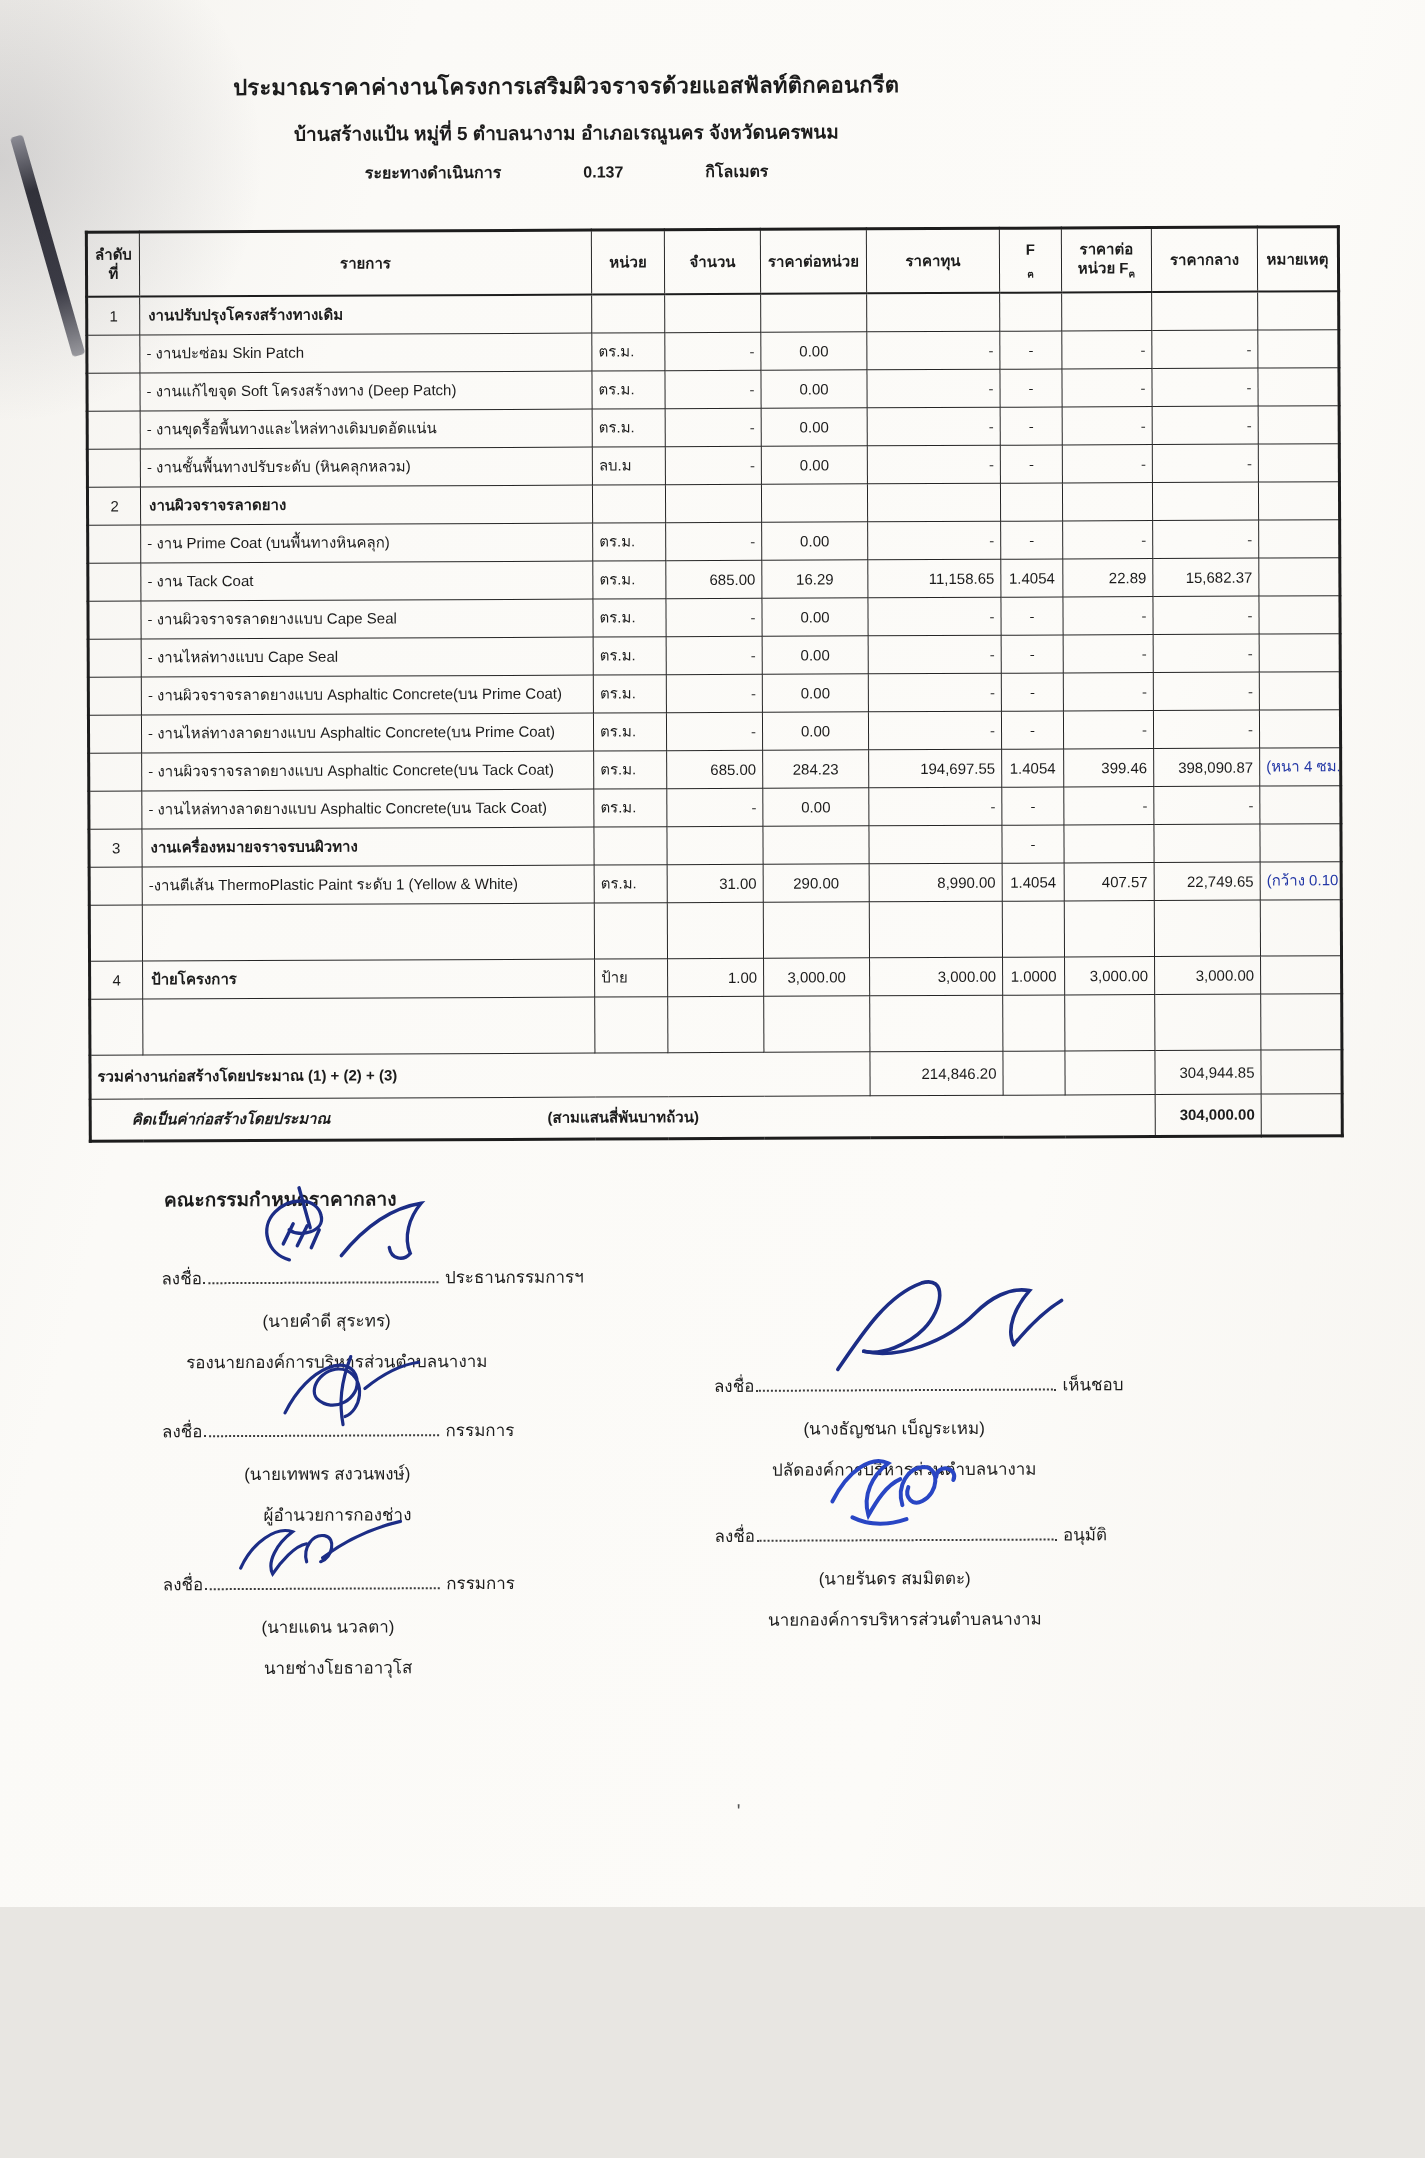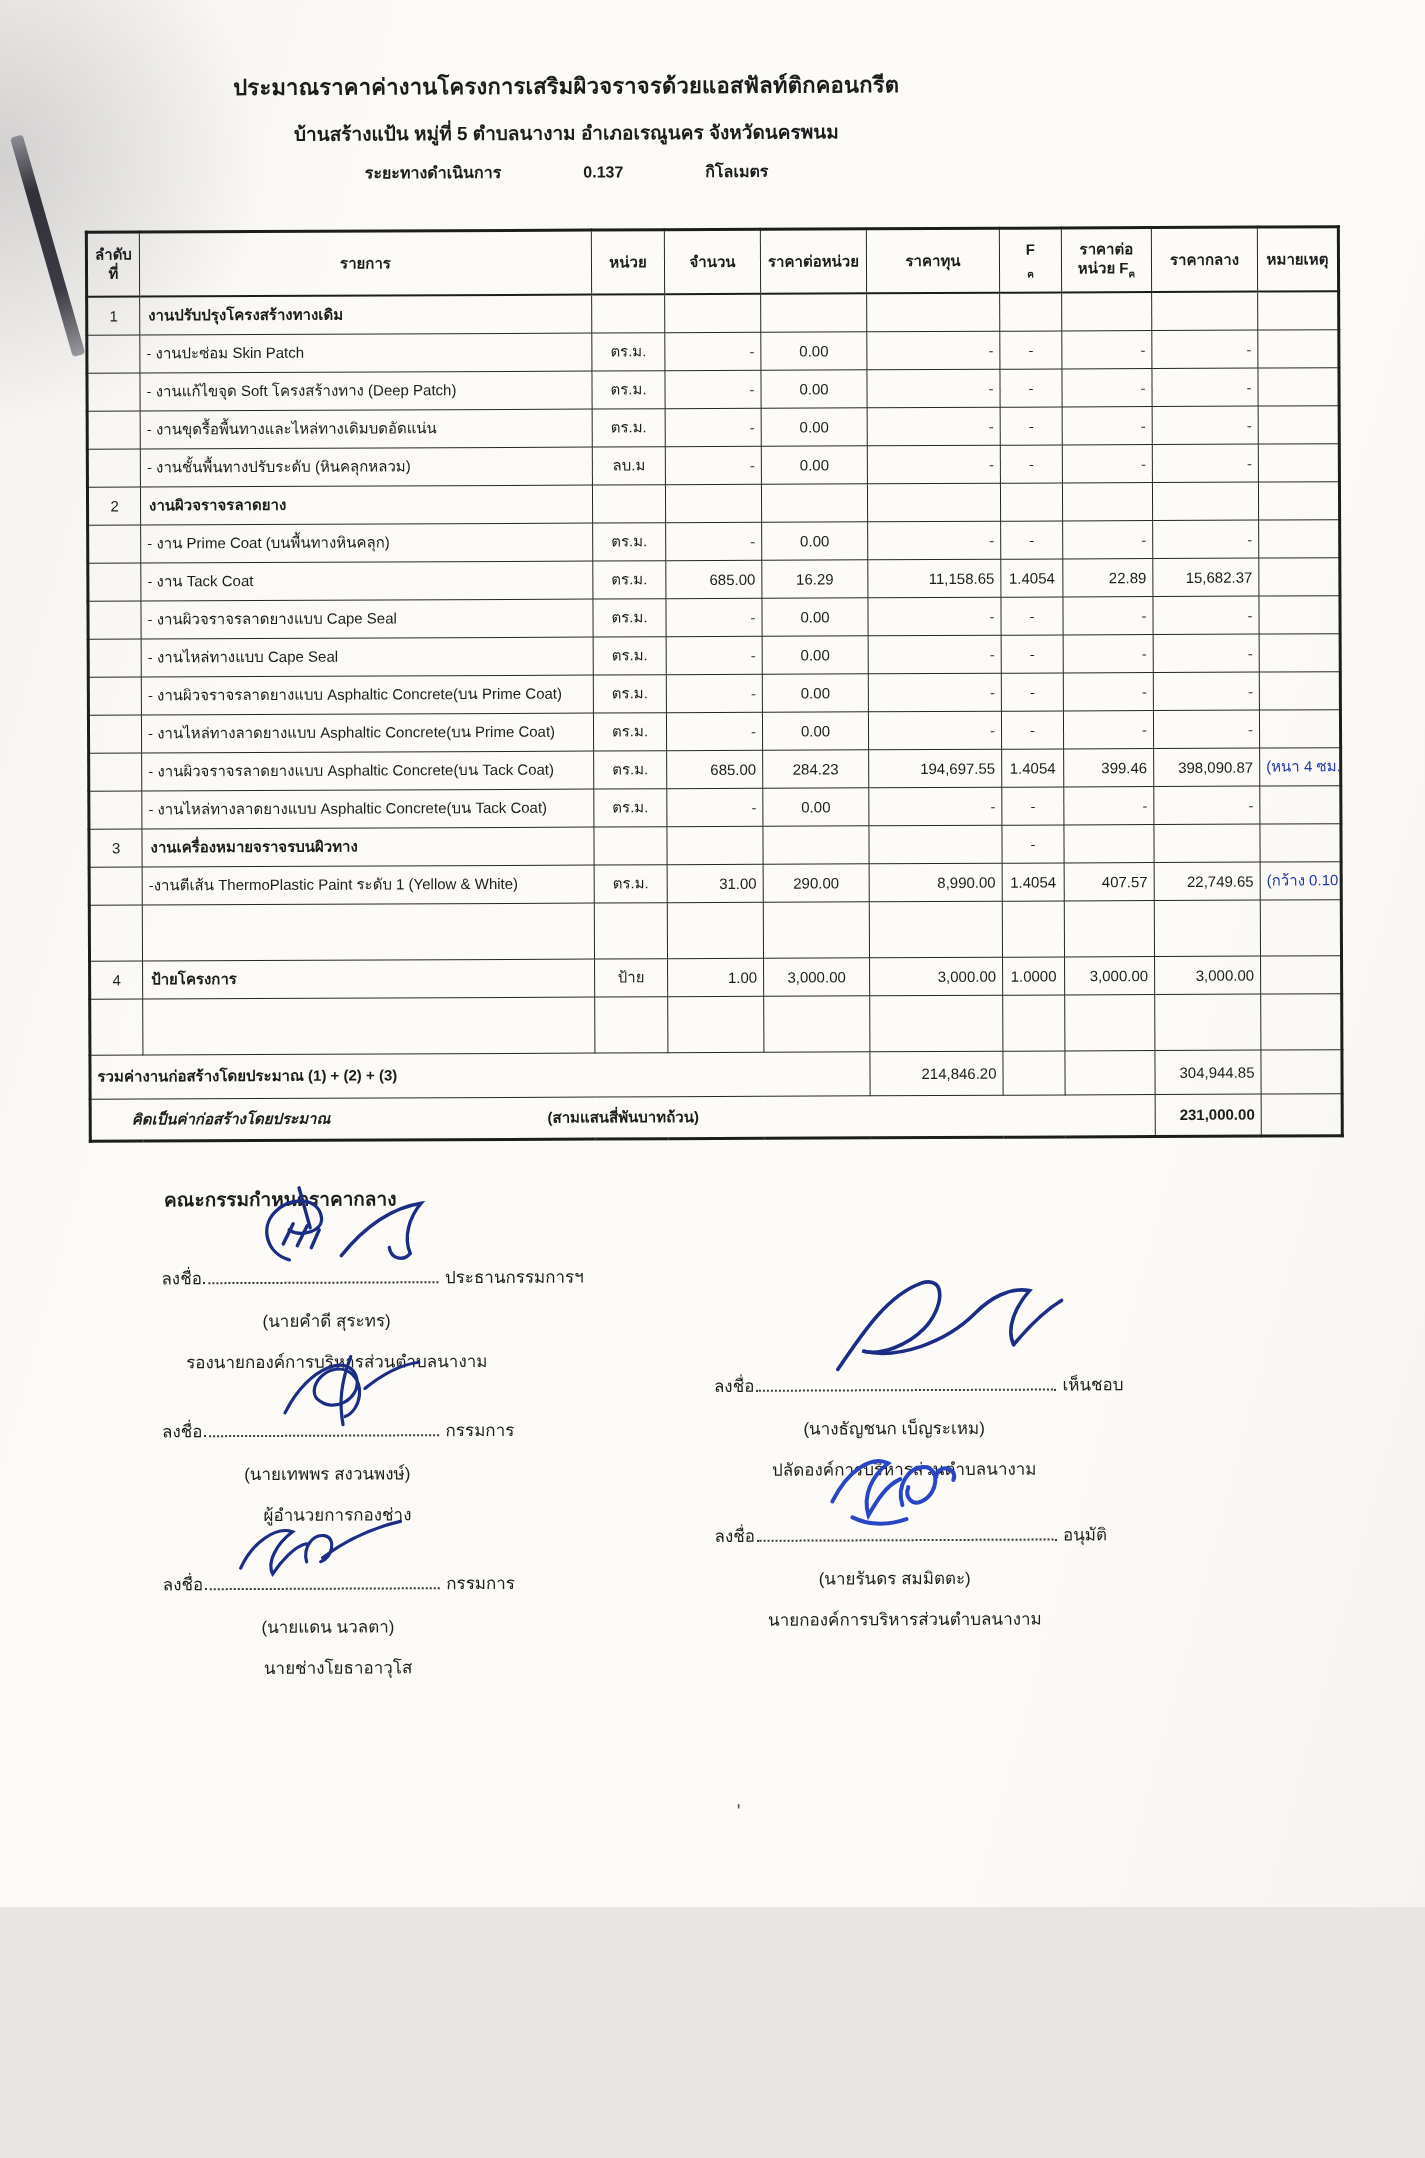--- a/index.html
+++ b/index.html
@@ -56,21 +56,21 @@
     border-bottom:2.4px solid #1d1d1d;line-height:1.25;
   }
   table.estimate thead th sub{font-size:10px;}
   tbody tr{height:38px;}
   tbody tr.row-spacer{height:56px;}
   tbody tr.row-summary-total{height:44px;}
   tbody tr.row-summary-final{height:42px;}
   td.col-no{text-align:center;}
   td.col-item{text-align:left;padding-left:12px;}
   tr.row-section td.col-item{font-weight:bold;padding-left:8px;}
-  td.col-unit{text-align:center;}
+  td.col-unit{}
   td.col-qty{text-align:right;padding-right:10px;}
   td.col-unit_price{text-align:center;}
   td.col-cost{text-align:right;padding-right:8px;}
   td.col-f{text-align:center;}
   td.col-upf{text-align:right;padding-right:8px;}
   td.col-mid{text-align:right;padding-right:8px;}
   td.col-remark{text-align:center;padding:2px 2px;}
   td.blue-note{color:#2438a6;font-size:12px;}
   td.sum-label{font-weight:bold;padding-left:40px;font-size:16px;}
   td.final-cell{position:relative;text-align:center;font-weight:bold;font-size:16px;}
@@ -374,21 +374,21 @@
           <tr class="row-summary-total">
             <td class="sum-label" colspan="5">รวมค่างานก่อสร้างโดยประมาณ (1) + (2) + (3)</td>
             <td class="col-cost" colspan="1">214,846.20</td>
             <td class="col-f" colspan="1"></td>
             <td class="col-upf" colspan="1"></td>
             <td class="col-mid" colspan="1">304,944.85</td>
             <td class="col-remark" colspan="1"></td>
           </tr>
           <tr class="row-summary-final">
             <td class="final-cell" colspan="8"><span class="fl-label">คิดเป็นค่าก่อสร้างโดยประมาณ</span><span>(สามแสนสี่พันบาทถ้วน)</span></td>
-            <td class="col-mid boxed">231,000.00</td>
+            <td class="col-mid boxed">304,000.00</td>
             <td class="col-remark"></td>
           </tr>
         </tbody>
     </table>
 
     <section class="signatures">
       <div class="sig-heading">คณะกรรมกำหนดราคากลาง</div>
       <div>
           <div class="sig-block sb1 narrow">
             <svg width="235" height="95" viewBox="0 0 235 95" class="ink ink1">

